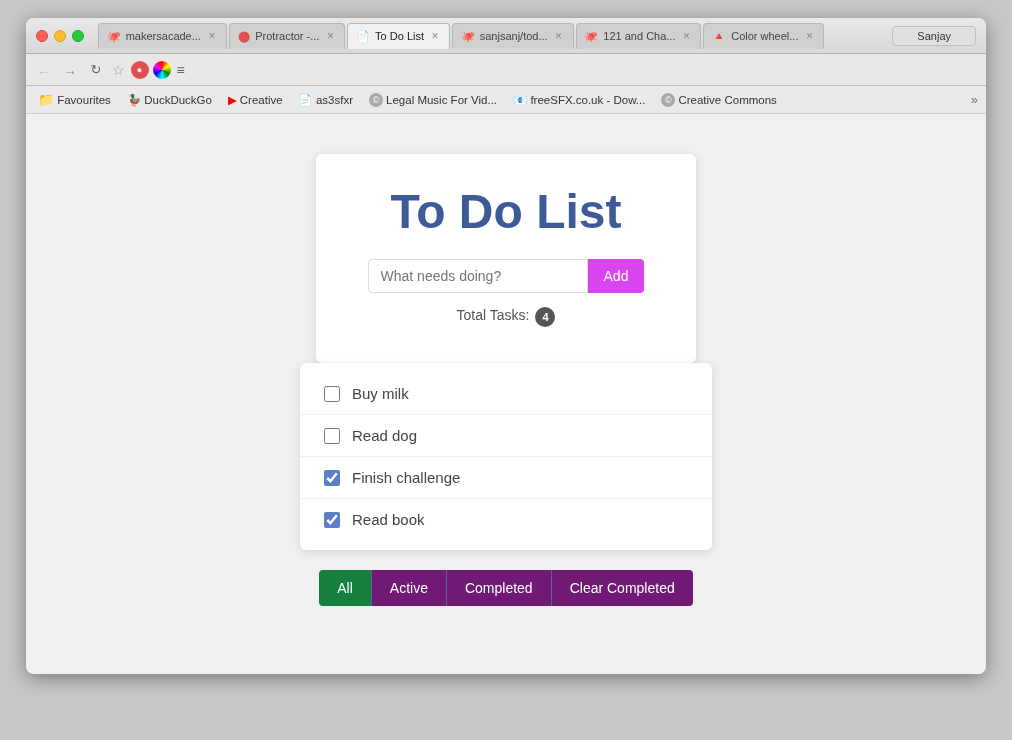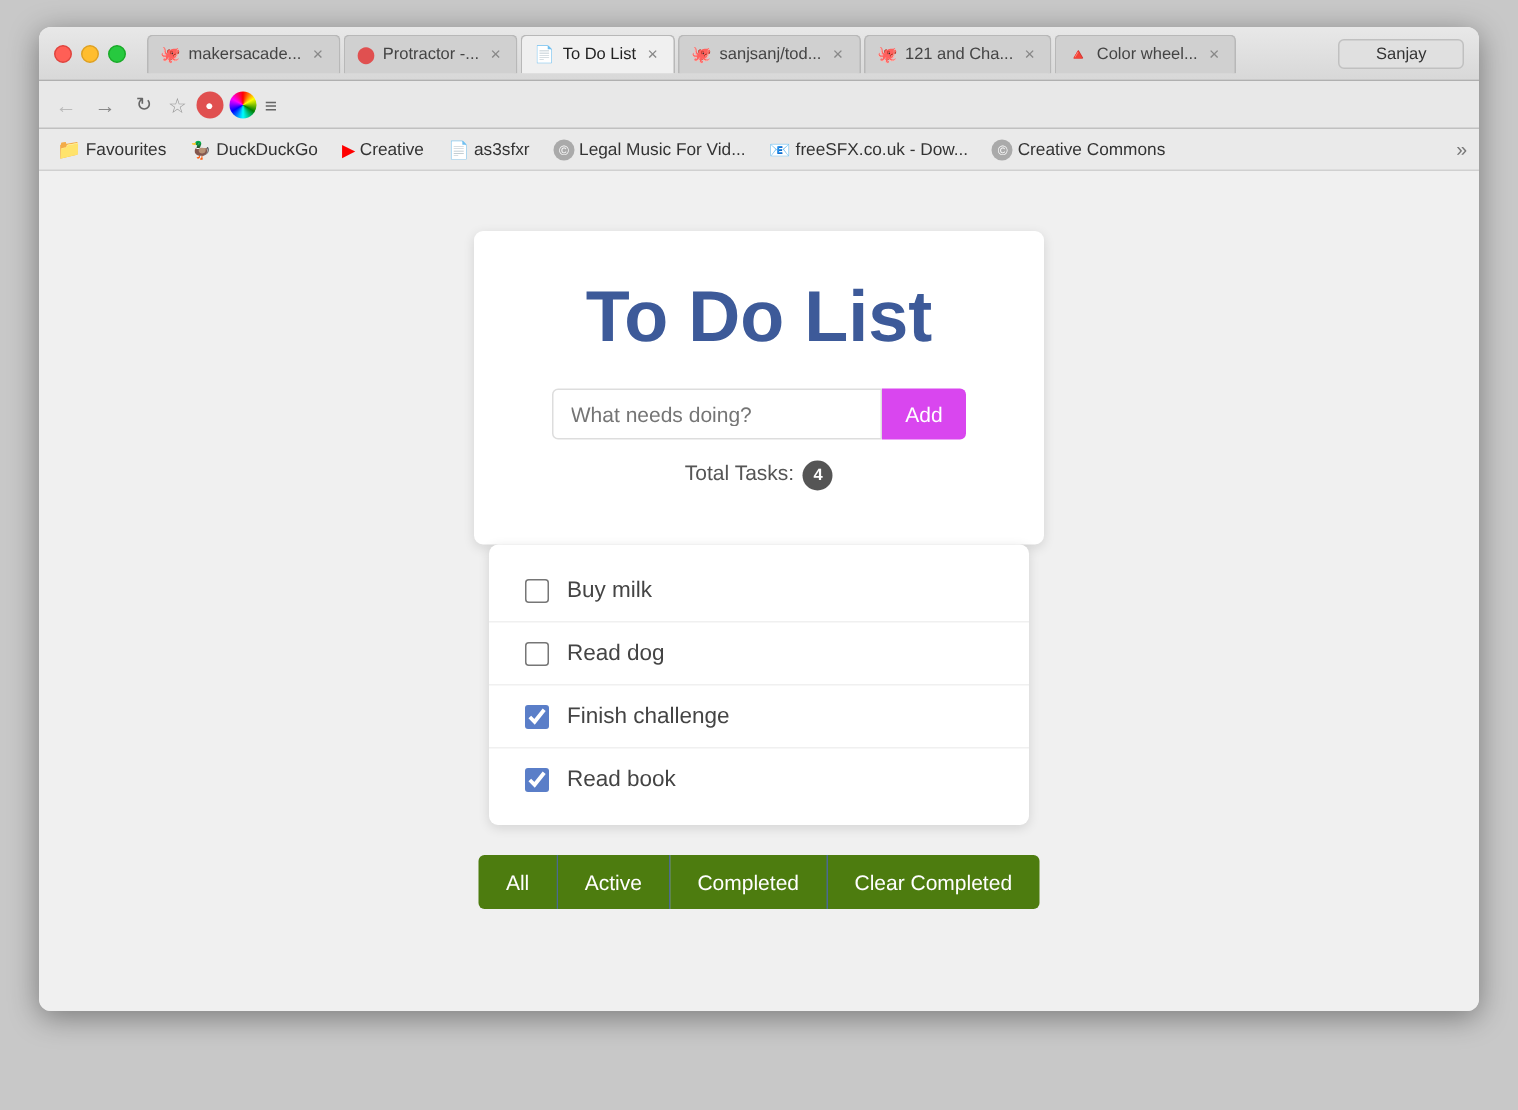--- a/index.html
+++ b/index.html
@@ -291,21 +291,21 @@
       align-items: center;
       justify-content: center;
       font-size: 11px;
       font-weight: bold;
     }
 
     .tasks-list-card {
       background: white;
       border-radius: 6px;
       box-shadow: 0 2px 8px rgba(0,0,0,0.12);
-      width: 360px;
+      width: 412px;
       padding: 10px 0;
       margin-bottom: 20px;
     }
 
     .task-item {
       display: flex;
       align-items: center;
       padding: 12px 24px;
       gap: 12px;
     }
@@ -326,32 +326,32 @@
       font-size: 15px;
       color: #444;
     }
 
     .filter-buttons {
       display: flex;
       gap: 0;
     }
 
     .filter-btn {
-      background: #4d7c0f;
+      background: #701a75;
       color: white;
       border: none;
       padding: 10px 18px;
       font-size: 14px;
       cursor: pointer;
       border-right: 1px solid #4a6a90;
     }
 
     .filter-btn:first-child { border-radius: 4px 0 0 4px; }
     .filter-btn:last-child { border-radius: 0 4px 4px 0; border-right: none; }
-    .filter-btn.active { background: #4d7c0f; }
+    .filter-btn.active { background: #15803d; }
   </style>
 </head>
 <body>
 
 <div class="browser-window">
 
   <div class="title-bar">
     <div class="traffic-lights">
       <div class="traffic-light close"></div>
       <div class="traffic-light minimize"></div>

